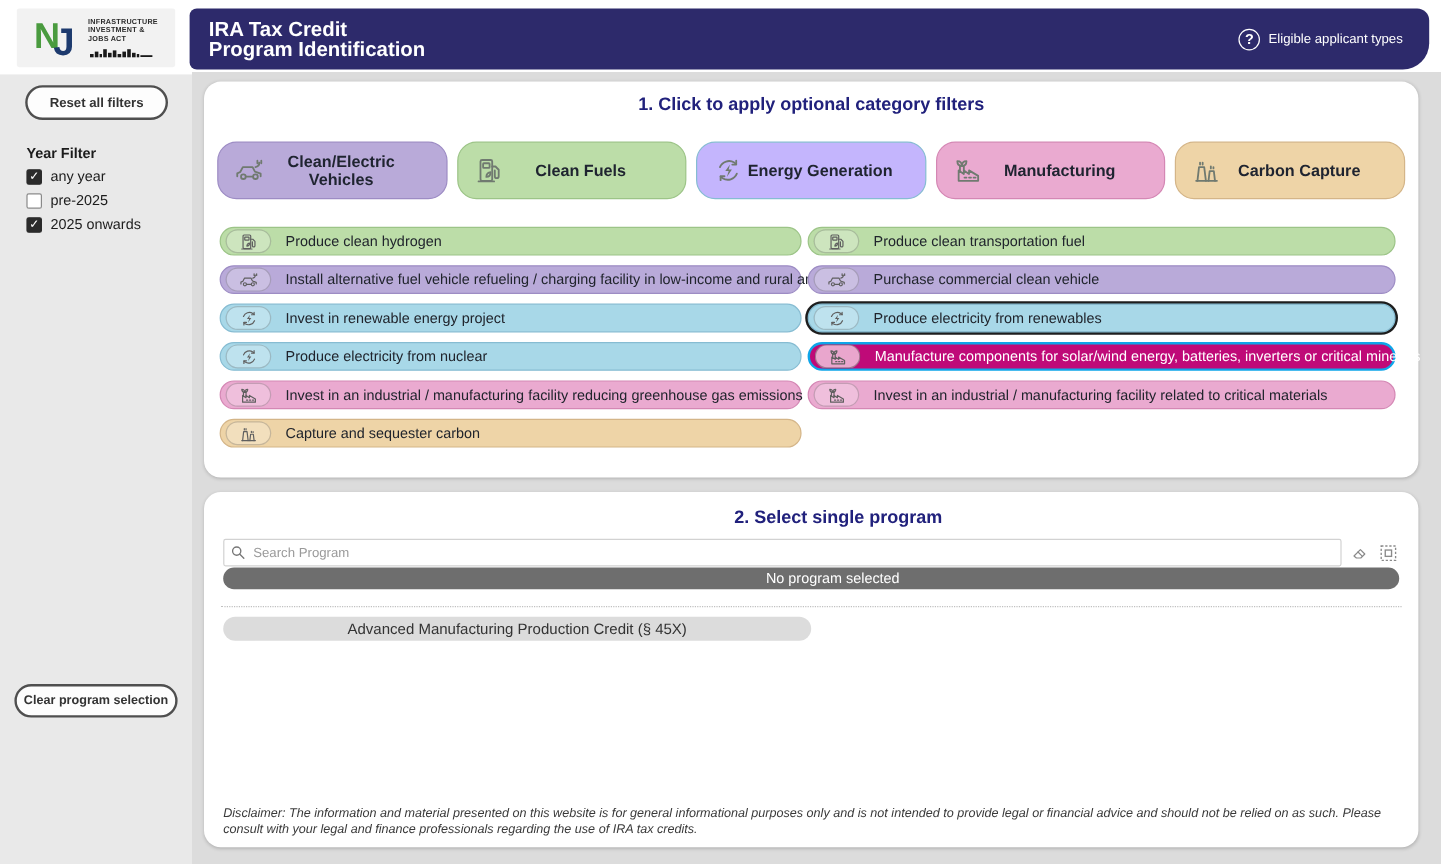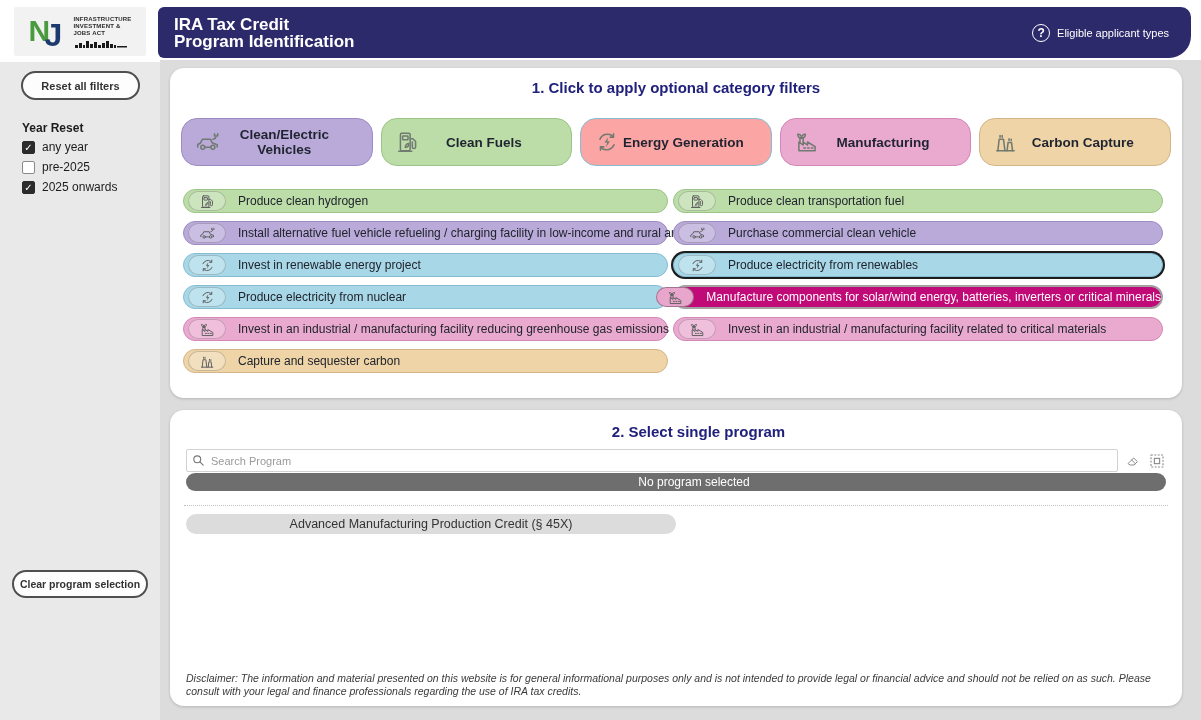--- a/index.html
+++ b/index.html
@@ -48,21 +48,21 @@
   .cat-label { flex:1; text-align:center; font-size:13.5px; font-weight:bold; color:#1f2430; margin-right:24px; }
 
   .pill-col { position:absolute; top:121px; display:flex; flex-direction:column; gap:8px; }
   .pill-col.left { left:13px; width:485px; }
   .pill-col.right { left:503px; width:490px; }
   .pill { height:24px; border:1px solid rgba(0,0,0,0.22); border-radius:12px; display:flex; align-items:center; padding-left:4px; cursor:pointer; }
   .pill-ic-wrap { width:38px; height:20px; border:1px solid rgba(0,0,0,0.18); background:rgba(255,255,255,0.25); border-radius:10px; display:flex; align-items:center; justify-content:center; flex:0 0 auto; }
   .pill-ic { width:17px; height:17px; color:#5f5f5f; }
   .pill-label { font-size:12px; color:#20242c; margin-left:12px; white-space:nowrap; }
   .pill.outlined { box-shadow:0 0 0 2px #1d1d1d; }
-  .pill.selected { border:2px solid #a3a3a3;justify-content:flex-end; }
+  .pill.selected { border:2px solid #0ea5e9; }
   .pill.selected .pill-label { color:#ffffff; }
   .pill.selected .pill-ic-wrap { background:#e9a6cd; border-color:rgba(0,0,0,0.3); }
 
   
   .search-row { position:absolute; left:16px; top:39px; width:980px; display:flex; align-items:center; gap:7px; }
   .search-wrap { position:relative; flex:1; }
   .search-input { width:100%; height:23px; border:1px solid #d2d2d2; border-radius:2px; padding:0 6px 0 24px; font-size:11px; color:#333; font-family:inherit; outline:none; }
   .search-input::placeholder { color:#9a9a9a; }
   .search-glyph { position:absolute; left:5px; top:4px; width:15px; height:15px; color:#777; }
   .tool-ic { width:18px; height:18px; color:#8a8a8a; cursor:pointer; flex:0 0 auto; }
@@ -180,21 +180,21 @@
   </div>
   <div class="hdr-help">
     <span class="help-circle">?</span>
     <span class="hdr-help-label">Eligible applicant types</span>
   </div>
 </div>
 
 <div class="abs main-bg"></div>
 <div class="abs sidebar">
   <button class="abs pill-btn reset-btn">Reset all filters</button>
-  <div class="abs year-filter-label">Year Reset</div>
+  <div class="abs year-filter-label">Year Filter</div>
   <div class="abs year-options" id="year-options">
       <div class="cb-row">
         <span class="cbx checked">✓</span>
         <span class="cb-label">any year</span>
       </div>
       <div class="cb-row">
         <span class="cbx "></span>
         <span class="cb-label">pre-2025</span>
       </div>
       <div class="cb-row">
@@ -213,21 +213,21 @@
           <use href="#sym-electric-car"></use>
         </svg>
         <span class="cat-label">Clean/Electric Vehicles</span>
       </div>
       <div class="cat-btn" style="background: rgb(188, 221, 168); border-color: rgb(156, 196, 135);">
         <svg class="cat-icon">
           <use href="#sym-fuel-pump"></use>
         </svg>
         <span class="cat-label">Clean Fuels</span>
       </div>
-      <div class="cat-btn" style="background: #fca5a5; border-color: rgb(134, 188, 210);">
+      <div class="cat-btn" style="background: #c4b5fd; border-color: rgb(134, 188, 210);">
         <svg class="cat-icon">
           <use href="#sym-energy-cycle"></use>
         </svg>
         <span class="cat-label">Energy Generation</span>
       </div>
       <div class="cat-btn" style="background: rgb(234, 170, 208); border-color: rgb(212, 135, 180);">
         <svg class="cat-icon">
           <use href="#sym-factory-sprout"></use>
         </svg>
         <span class="cat-label">Manufacturing</span>

